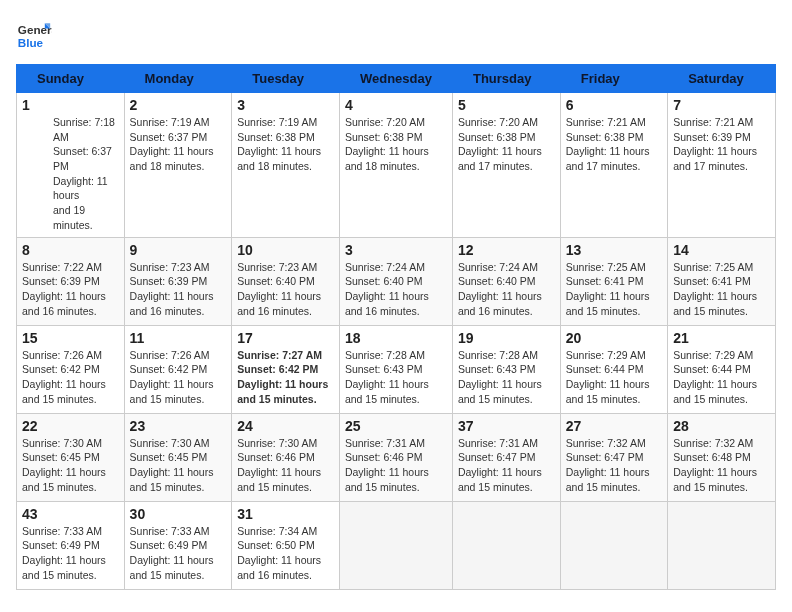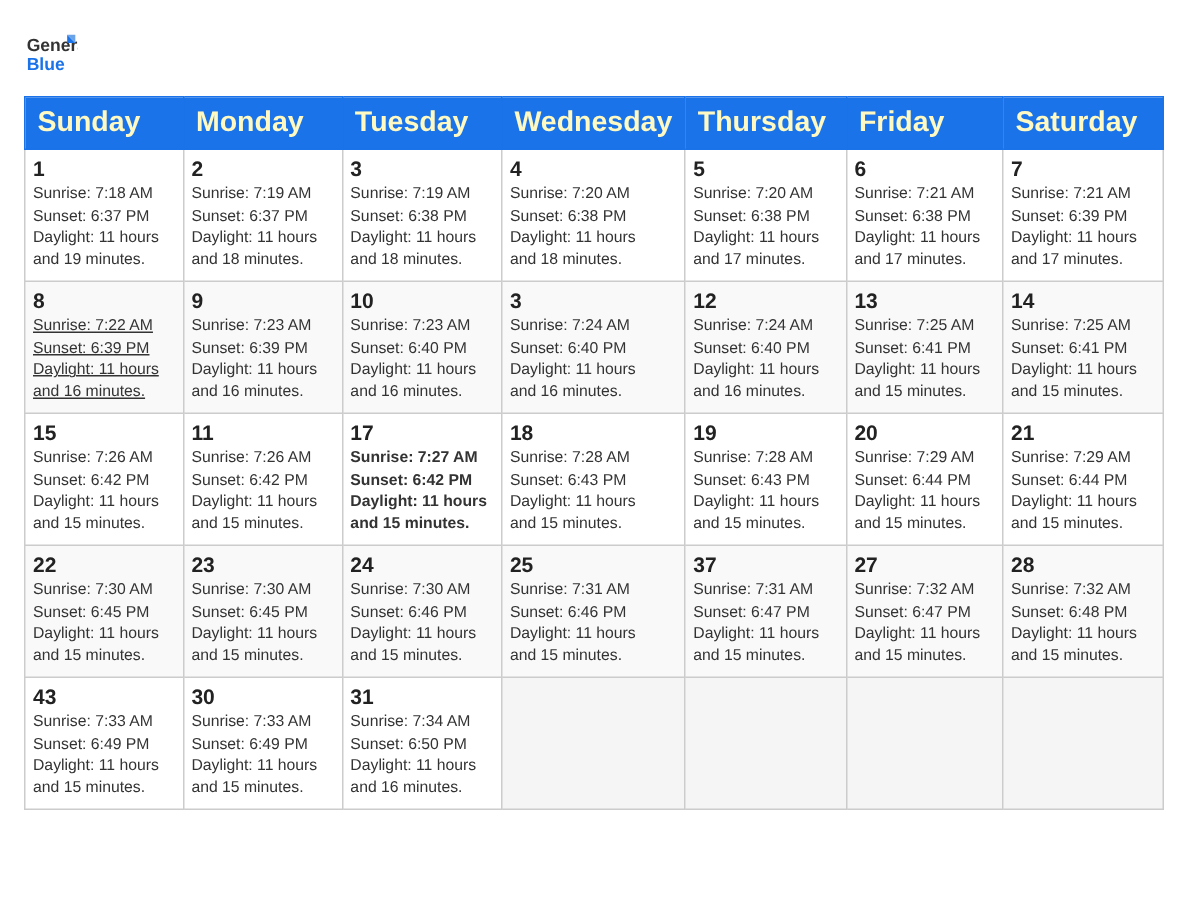--- a/index.html
+++ b/index.html
@@ -37,24 +37,24 @@
       font-size: 14px;
       color: #555;
     }
     .calendar {
       width: 100%;
       border-collapse: collapse;
       font-size: 11px;
     }
     .calendar th {
       background: #1a73e8;
-      color: #fef9c3;
-      padding: 6px 8px;
+      color: #0f172a;
+      padding: 6px 20px;
       text-align: left;
-      font-size: 19px;
+      font-size: 13px;
       font-weight: bold;
       border: 1px solid #1a73e8;
     }
     .calendar td {
       border: 1px solid #ccc;
       vertical-align: top;
       padding: 4px 5px;
       width: 108px;
       height: 88px;
       background: #fff;
@@ -104,21 +104,21 @@
         <th>Wednesday</th>
         <th>Thursday</th>
         <th>Friday</th>
         <th>Saturday</th>
       </tr>
   </thead>
   <tbody id="calendar-body">
       <tr>
         <td>
           <div class="day-num">1</div>
-          <div class="day-info" style="white-space: pre-line;">Sunrise: 7:18 AM
+          <div class="day-info" style="white-space: pre-line; margin-left: 31px;">Sunrise: 7:18 AM
 Sunset: 6:37 PM
 Daylight: 11 hours
 and 19 minutes.</div>
         </td>
         <td>
           <div class="day-num">2</div>
           <div class="day-info" style="white-space: pre-line;">Sunrise: 7:19 AM
 Sunset: 6:37 PM
 Daylight: 11 hours
 and 18 minutes.</div>
@@ -155,21 +155,21 @@
           <div class="day-num">7</div>
           <div class="day-info" style="white-space: pre-line;">Sunrise: 7:21 AM
 Sunset: 6:39 PM
 Daylight: 11 hours
 and 17 minutes.</div>
         </td>
       </tr>
       <tr>
         <td>
           <div class="day-num">8</div>
-          <div class="day-info" style="white-space: pre-line; text-decoration: underline;">Sunrise: 7:22 AM
+          <div class="day-info" style="white-space: pre-line;">Sunrise: 7:22 AM
 Sunset: 6:39 PM
 Daylight: 11 hours
 and 16 minutes.</div>
         </td>
         <td>
           <div class="day-num">9</div>
           <div class="day-info" style="white-space: pre-line;">Sunrise: 7:23 AM
 Sunset: 6:39 PM
 Daylight: 11 hours
 and 16 minutes.</div>

